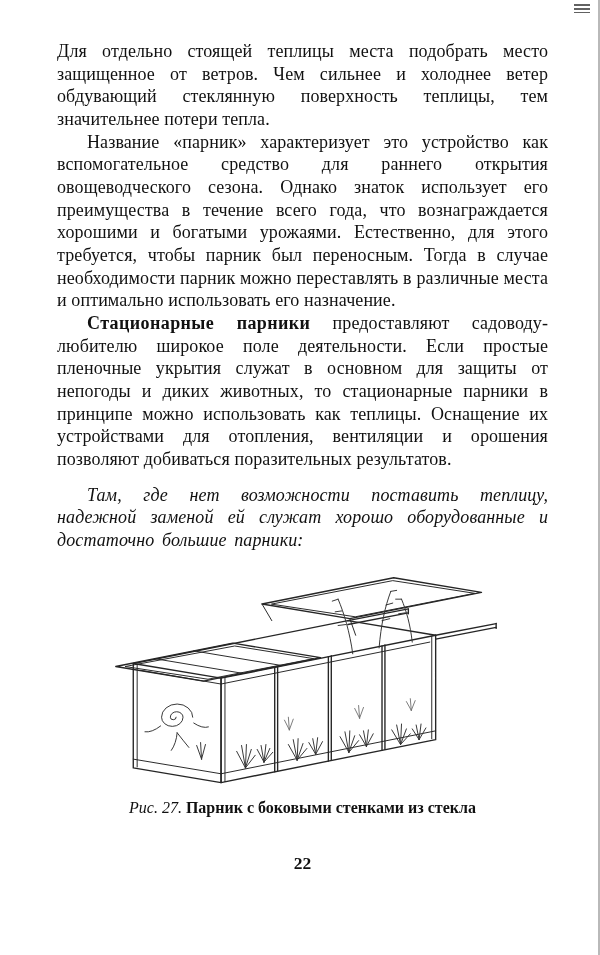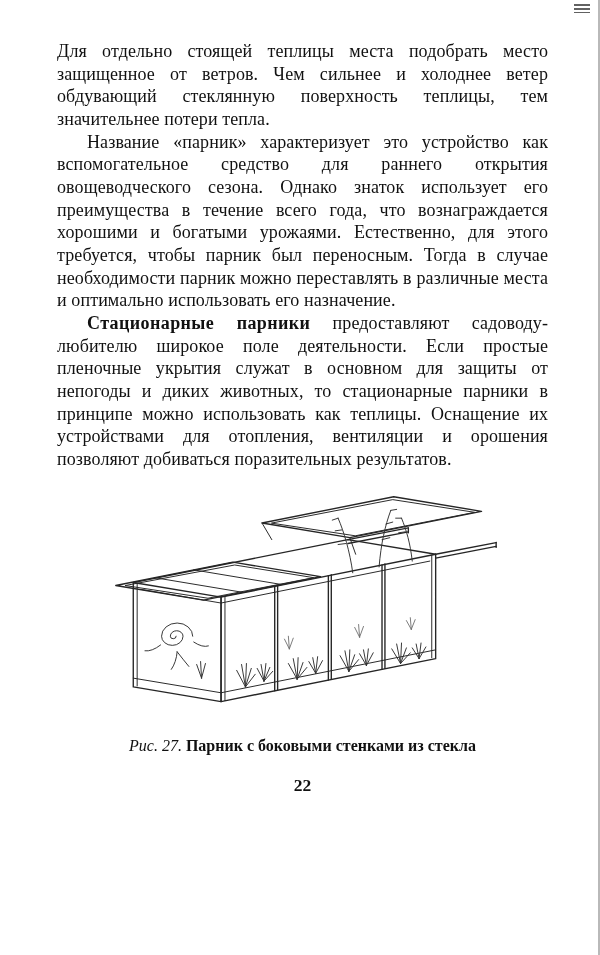--- a/index.html
+++ b/index.html
@@ -20,25 +20,25 @@
   }
   p.indent { text-indent:30px; }
   .lead-b { font-weight:bold; letter-spacing:.4px; }
   p.italic {
     font-style:italic;
     margin-top:13px;
     word-spacing:3px;
   }
   .figure { margin-top:14px; text-align:center; }
   .figure svg { display:block; margin:0 auto; }
-  .caption { margin-top:23px; text-align:center; font-size:16px; white-space:nowrap; }
+  .caption { margin-top:4px; text-align:center; font-size:16px; white-space:nowrap; }
   .cap-label { font-style:italic; }
   .cap-text { font-weight:bold; }
   .page-number {
-    margin-top:20px;
+    margin-top:36px;
     text-align:center;
     font-weight:bold;
     font-size:17.5px;
   }
   .edge-line {
     position:absolute; top:0; right:0;
     width:2px; height:955px;
     background:#b9b9b9;
   }
   .corner-mark {
@@ -52,20 +52,21 @@
 <body>
 
 <div class="page">
 
   <p class="para">Для отдельно стоящей теплицы места подобрать место защищенное от ветров. Чем сильнее и холоднее ветер обдувающий стеклянную поверхность теплицы, тем значительнее потери тепла.</p>
 
   <p class="para indent">Название «парник» характеризует это устройство как вспомогательное средство для раннего открытия овощеводческого сезона. Однако знаток использует его преимущества в течение всего года, что вознаграждается хорошими и богатыми урожаями. Естественно, для этого требуется, чтобы парник был переносным. Тогда в случае необходимости парник можно переставлять в различные места и оптимально использовать его назначение.</p>
 
   <p class="para indent"><b class="lead-b">Стационарные парники</b><span> предоставляют садоводу-любителю широкое поле деятельности. Если простые пленочные укрытия служат в основном для защиты от непогоды и диких животных, то стационарные парники в принципе можно использовать как теплицы. Оснащение их устройствами для отопления, вентиляции и орошения позволяют добиваться поразительных результатов.</span></p>
 
+  <p class="para indent italic">Там, где нет возможности поставить теплицу, надежной заменой ей служат хорошо оборудованные и достаточно большие парники:</p>
 
   <div class="figure">
     <svg width="398" viewBox="0 50 408 235" xmlns="http://www.w3.org/2000/svg" aria-hidden="true">
 
       <g stroke="#262626" fill="none" stroke-width="1.4" stroke-linecap="round" stroke-linejoin="round">
 
         <path d="M120,165 L340,121 L340,228 L120,272 Z"></path>
 
         <path d="M120,165 L30,150 L30,257 L120,272 Z"></path>
 

